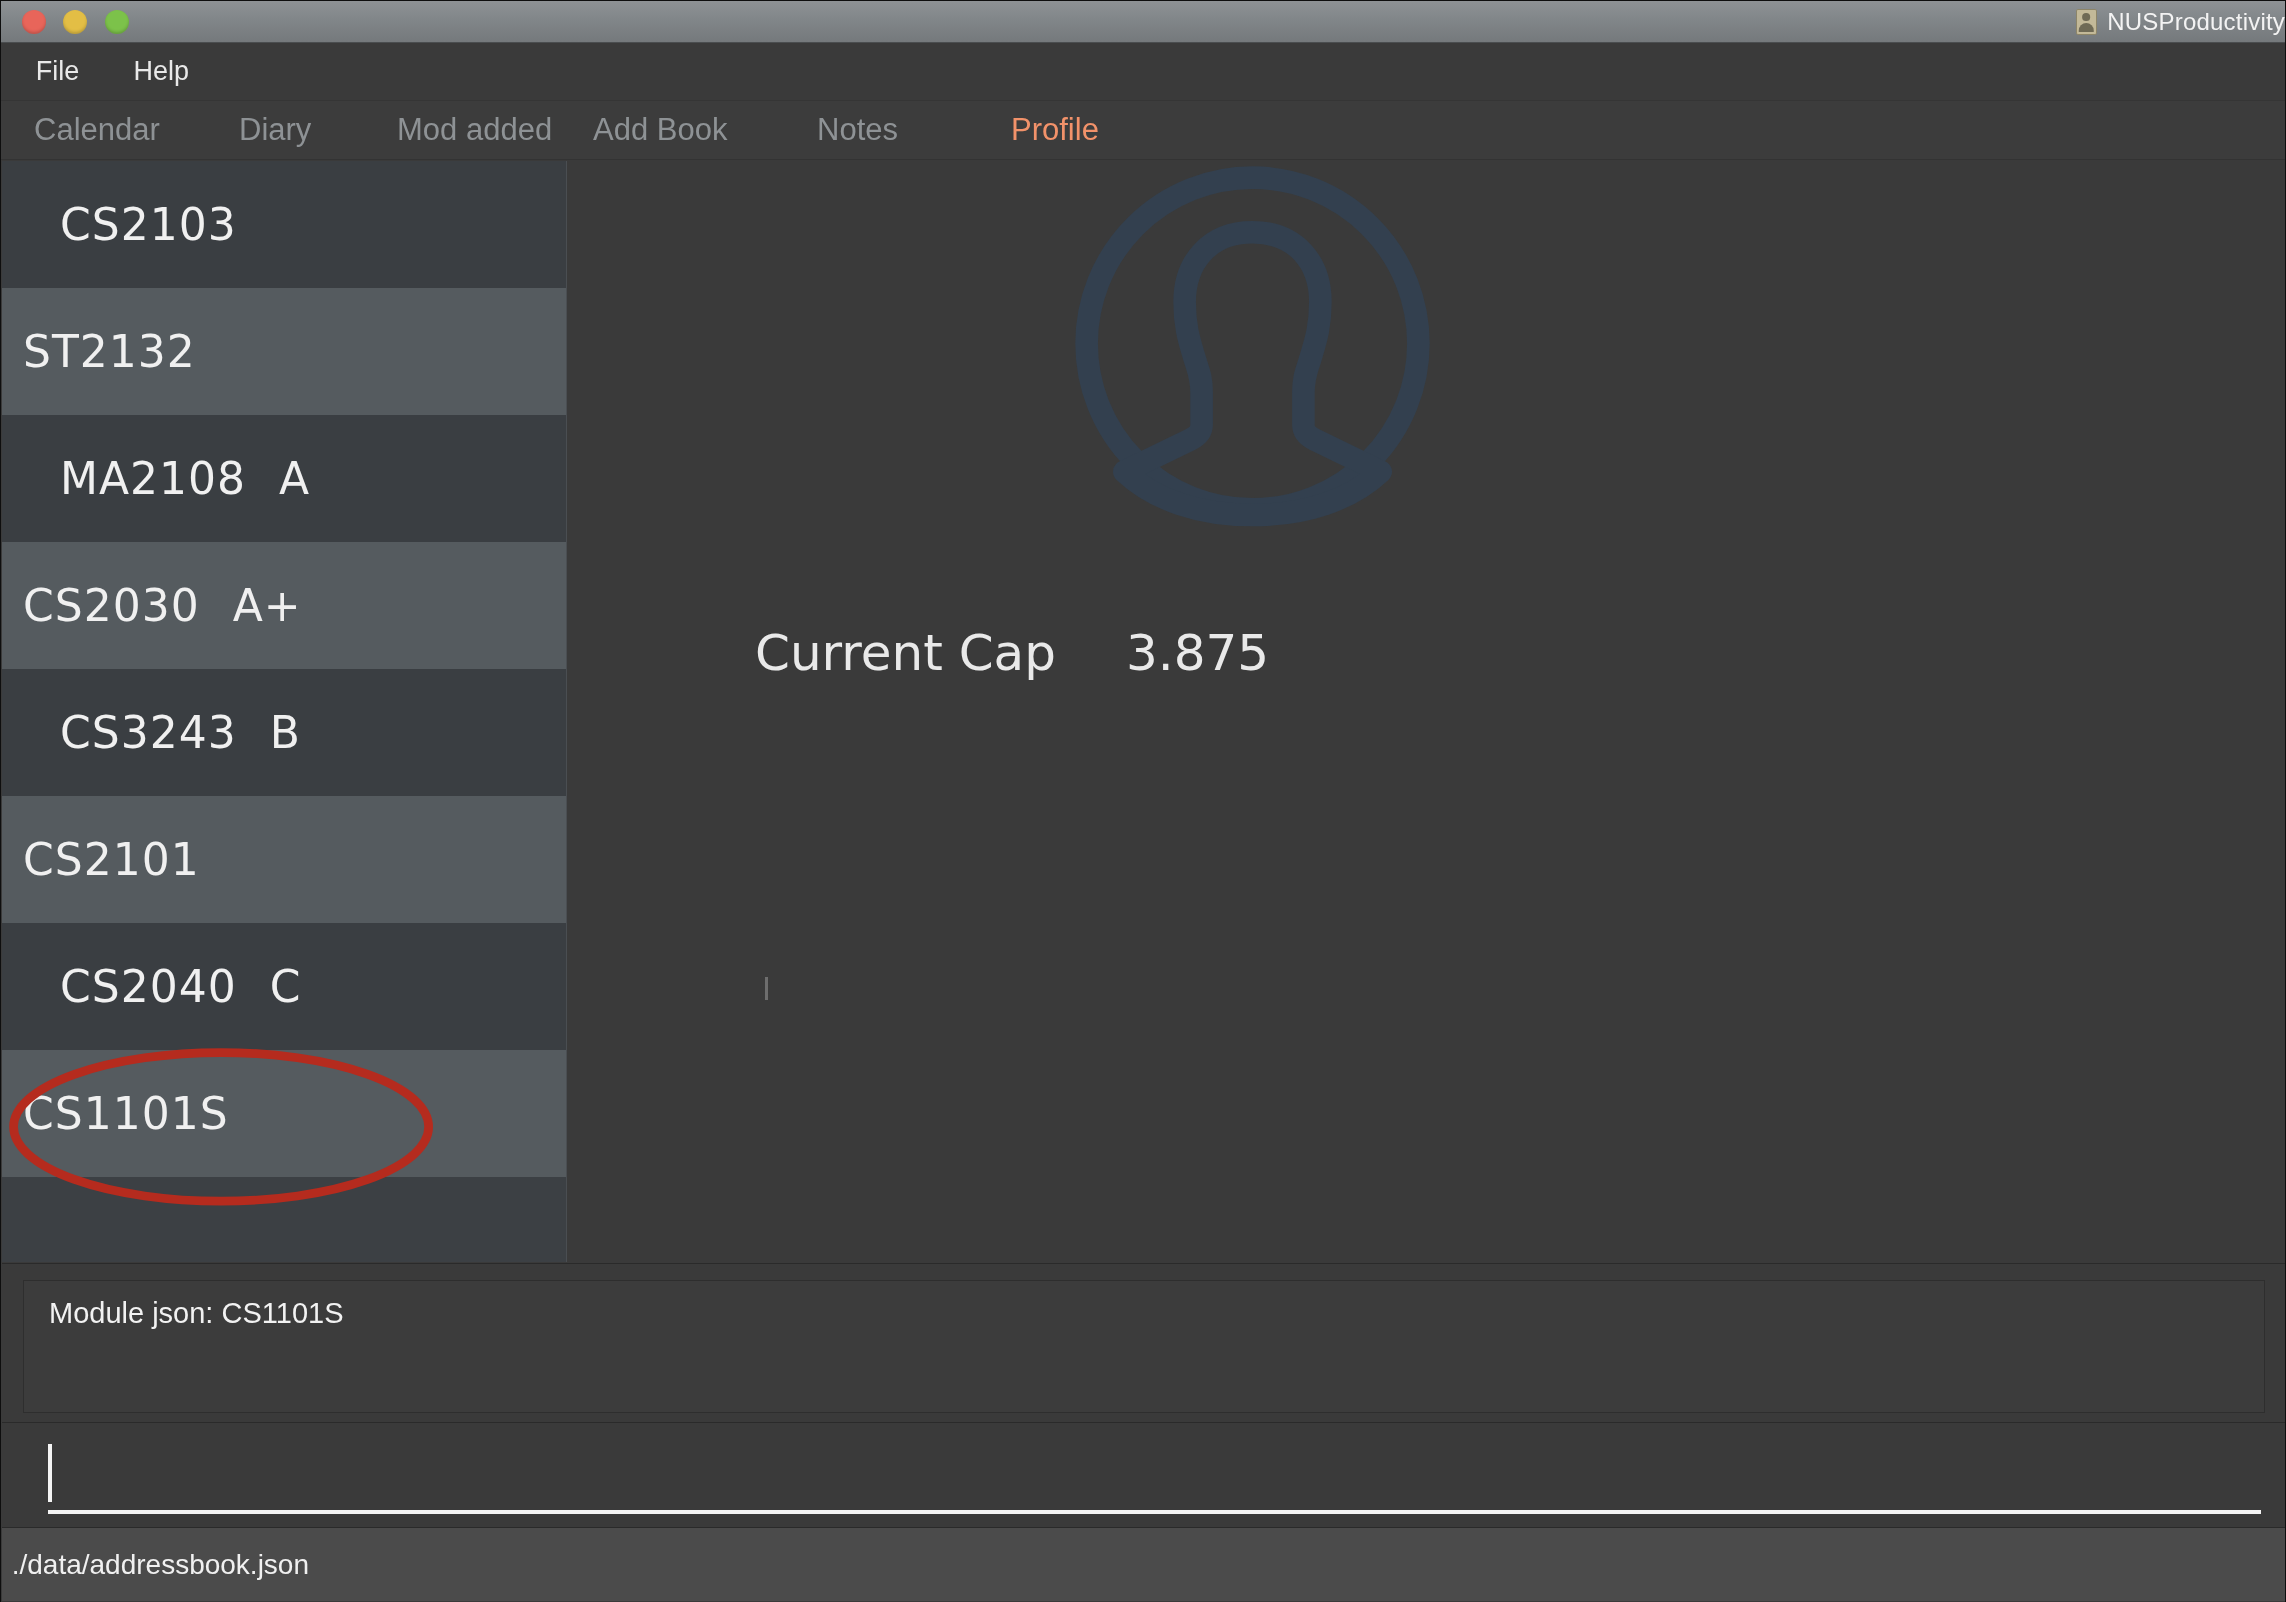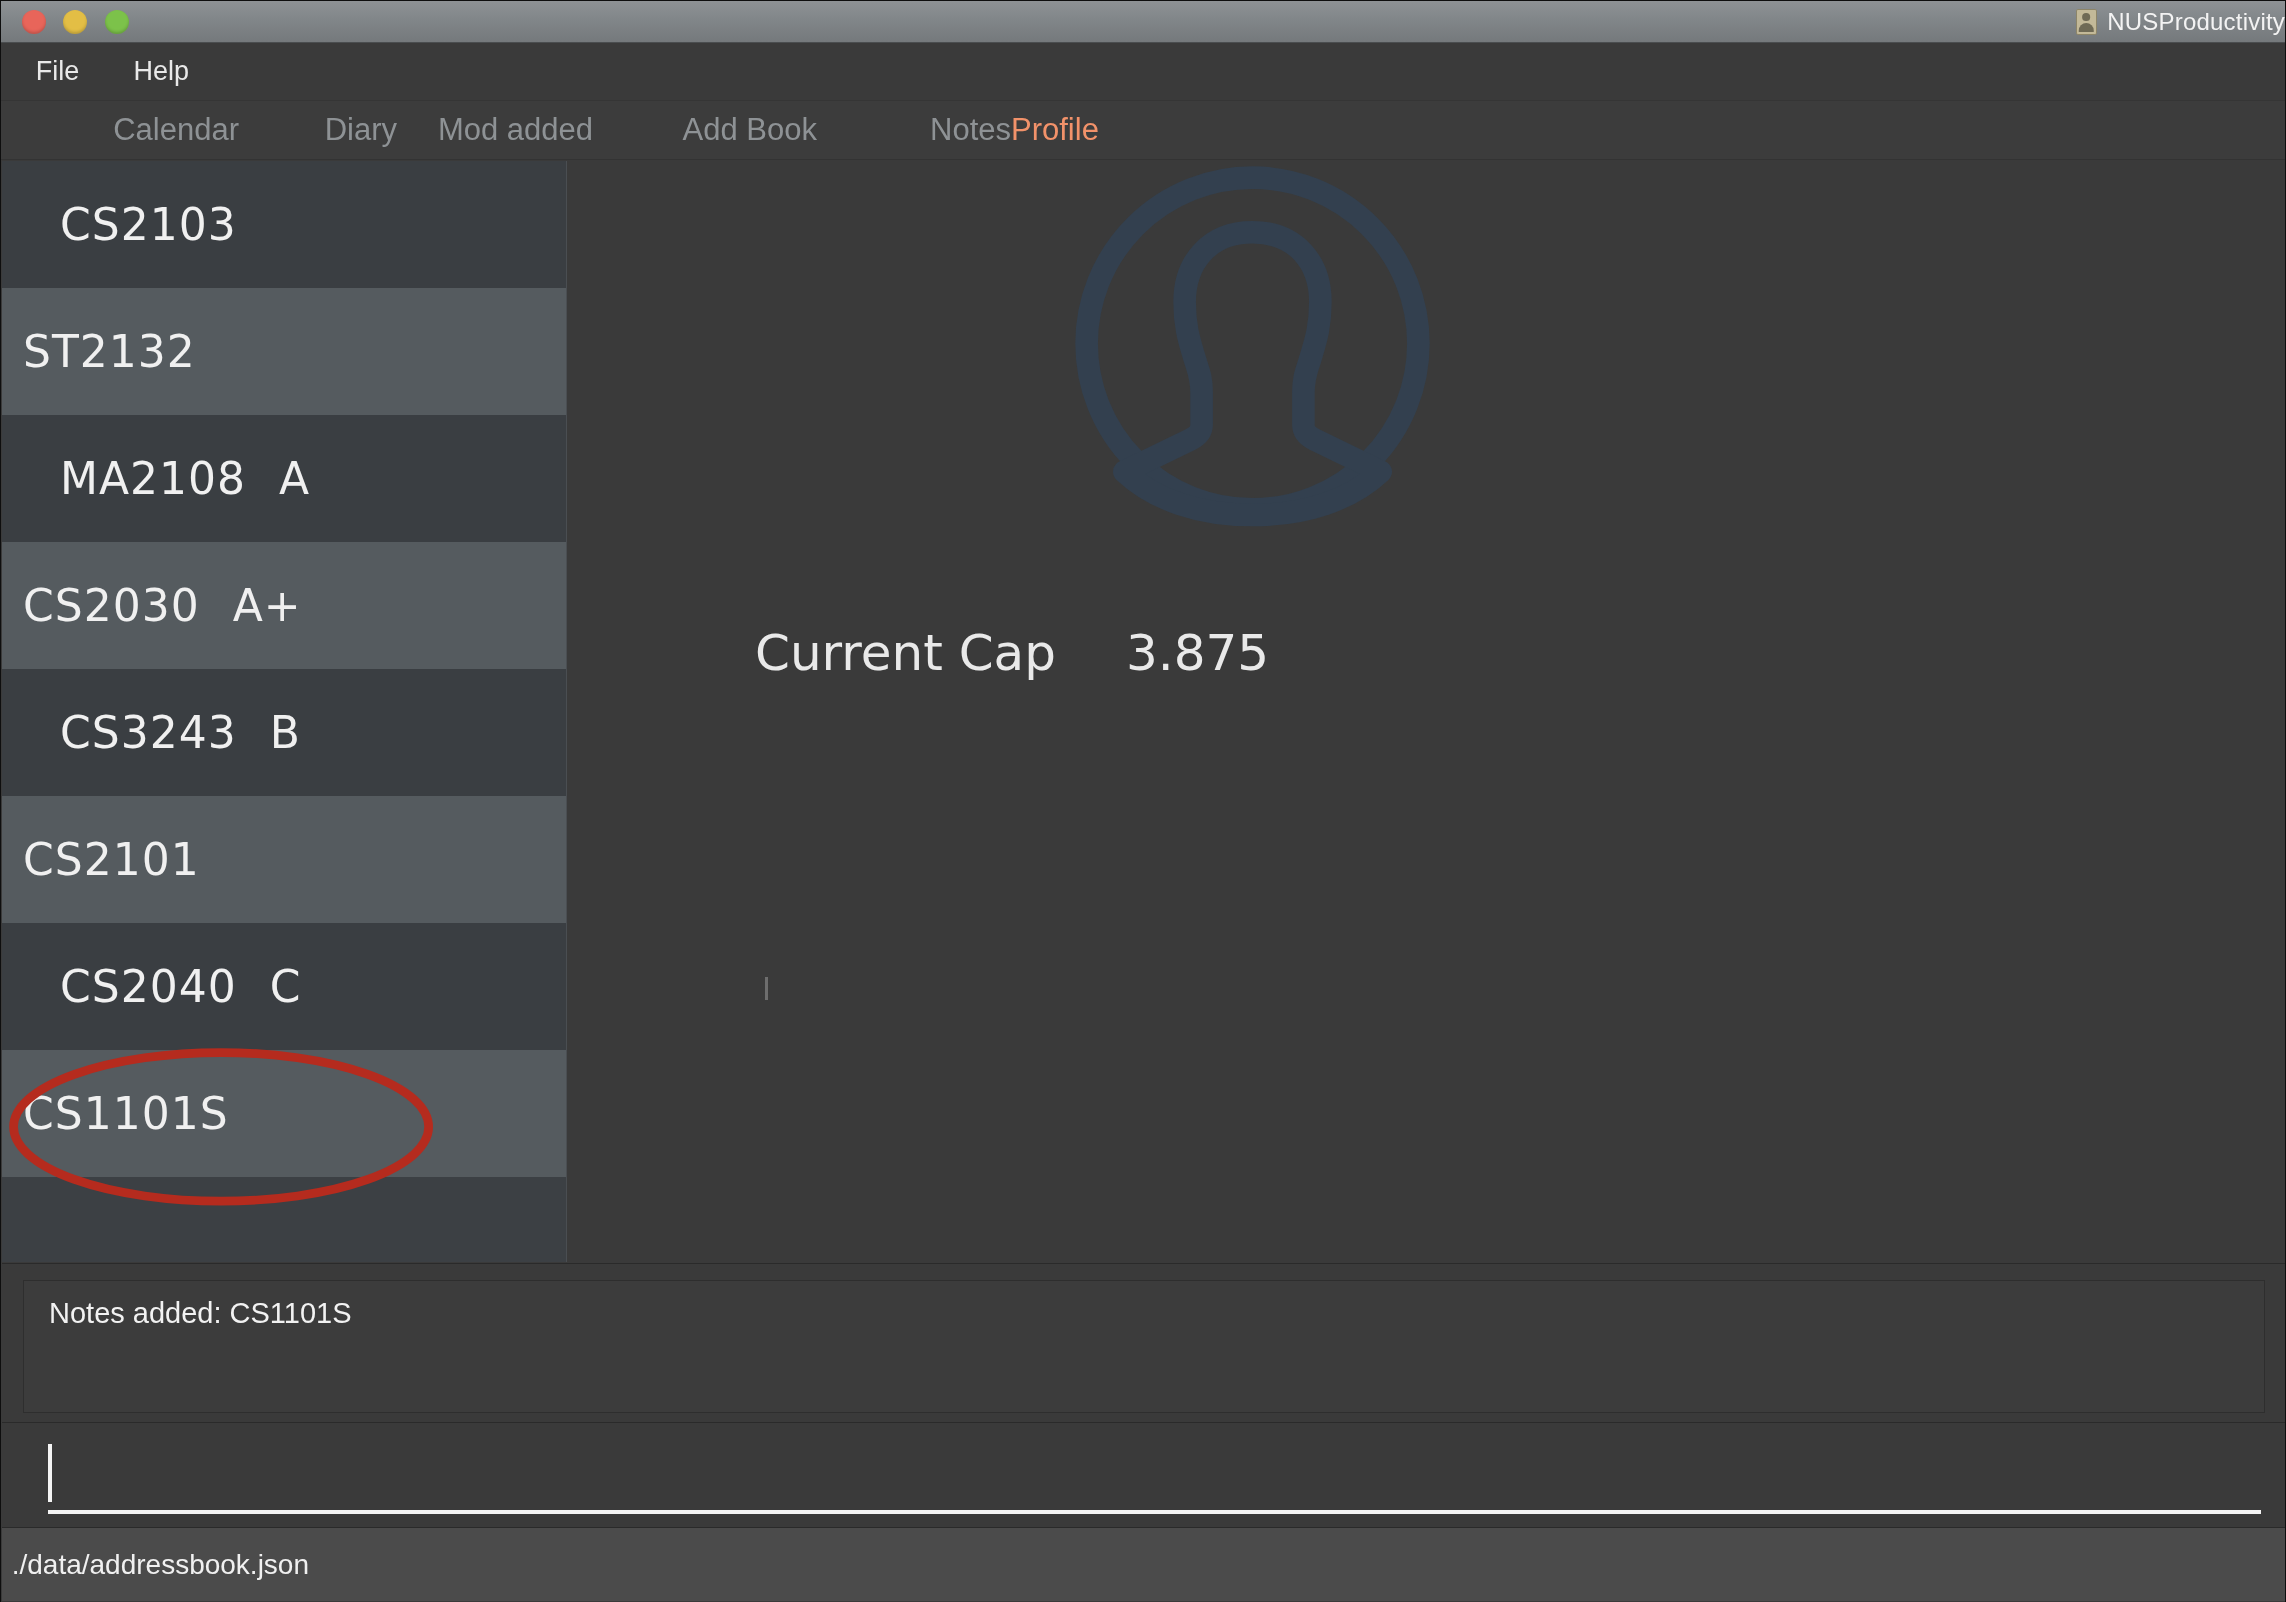--- a/index.html
+++ b/index.html
@@ -49,21 +49,20 @@
     display:flex;align-items:center;padding-left:27px;gap:39px;
     border-bottom:1px solid #353535;
   }
   .menu-item{color:#e9e9e9;font-size:27px;padding:1.9px 7.7px;cursor:default;}
 
   
   #tabbar{
     height:59px;width:100%;background:#3c3c3c;
     display:flex;align-items:center;padding-left:33px;
     border-bottom:1px solid #333;
-    text-align:right;
   }
   .tab{
     color:#8e9295;font-size:31px;cursor:default;white-space:nowrap;
     font-family:"Liberation Sans",sans-serif;
   }
   .tab.active{color:#f2926a;}
 
   
   #content{
     position:absolute;left:1px;top:160px;width:2284px;height:1101px;
@@ -236,21 +235,21 @@
         <span id="cap-label">Current Cap</span>
         <span id="cap-value">3.875</span>
       </div>
 
       <div id="pane-tick"></div>
     </div>
   </div>
 
   <div id="result-outer">
     <div id="result-box">
-      <div id="result-text">Notes added: CS1101S</div>
+      <div id="result-text">Module json: CS1101S</div>
     </div>
   </div>
 
   <div id="cmd-outer">
     <div id="cmd-field">
       <span id="cmd-caret"></span>
       <span id="cmd-value"></span>
       <span id="cmd-underline"></span>
     </div>
   </div>

